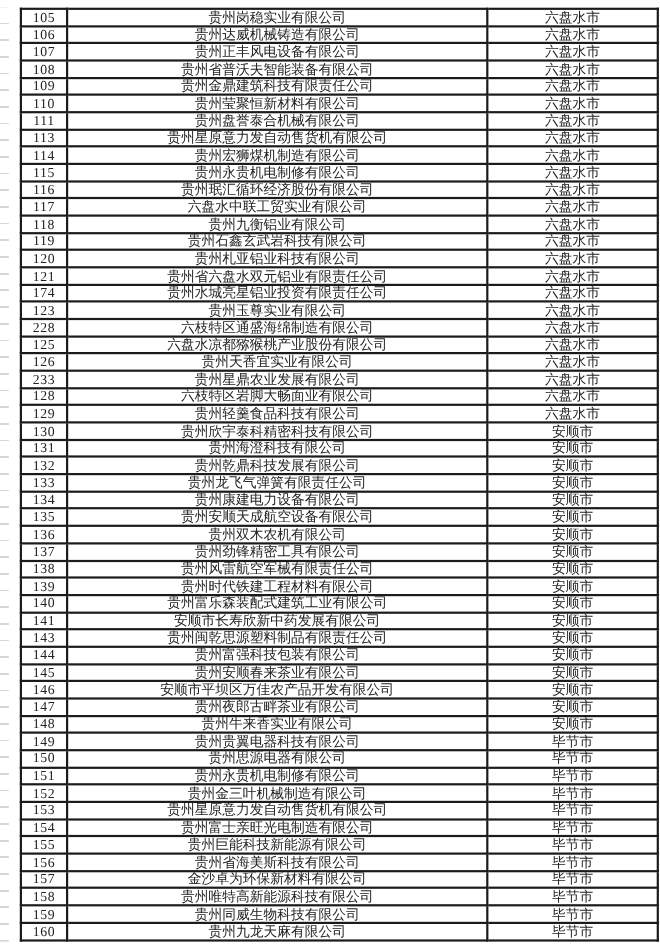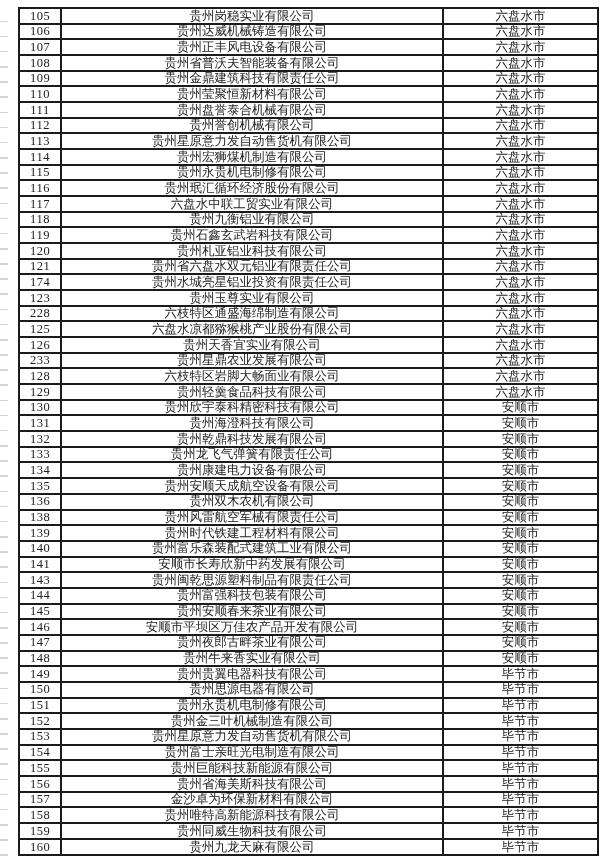--- a/index.html
+++ b/index.html
@@ -98,25 +98,20 @@
       <td class="col-no">110</td>
       <td class="col-name">贵州莹聚恒新材料有限公司</td>
       <td class="col-city">六盘水市</td>
     </tr>
         <tr>
       <td class="col-no">111</td>
       <td class="col-name">贵州盘誉泰合机械有限公司</td>
       <td class="col-city">六盘水市</td>
     </tr>
         <tr>
-      <td class="col-no">112</td>
-      <td class="col-name">贵州誉创机械有限公司</td>
-      <td class="col-city">六盘水市</td>
-    </tr>
-        <tr>
       <td class="col-no">113</td>
       <td class="col-name">贵州星原意力发自动售货机有限公司</td>
       <td class="col-city">六盘水市</td>
     </tr>
         <tr>
       <td class="col-no">114</td>
       <td class="col-name">贵州宏狮煤机制造有限公司</td>
       <td class="col-city">六盘水市</td>
     </tr>
         <tr>
@@ -220,20 +215,25 @@
       <td class="col-city">安顺市</td>
     </tr>
         <tr>
       <td class="col-no">135</td>
       <td class="col-name">贵州安顺天成航空设备有限公司</td>
       <td class="col-city">安顺市</td>
     </tr>
         <tr>
       <td class="col-no">136</td>
       <td class="col-name">贵州双木农机有限公司</td>
+      <td class="col-city">安顺市</td>
+    </tr>
+        <tr>
+      <td class="col-no">137</td>
+      <td class="col-name">贵州劲锋精密工具有限公司</td>
       <td class="col-city">安顺市</td>
     </tr>
         <tr>
       <td class="col-no">138</td>
       <td class="col-name">贵州风雷航空军械有限责任公司</td>
       <td class="col-city">安顺市</td>
     </tr>
         <tr>
       <td class="col-no">139</td>
       <td class="col-name">贵州时代铁建工程材料有限公司</td>

